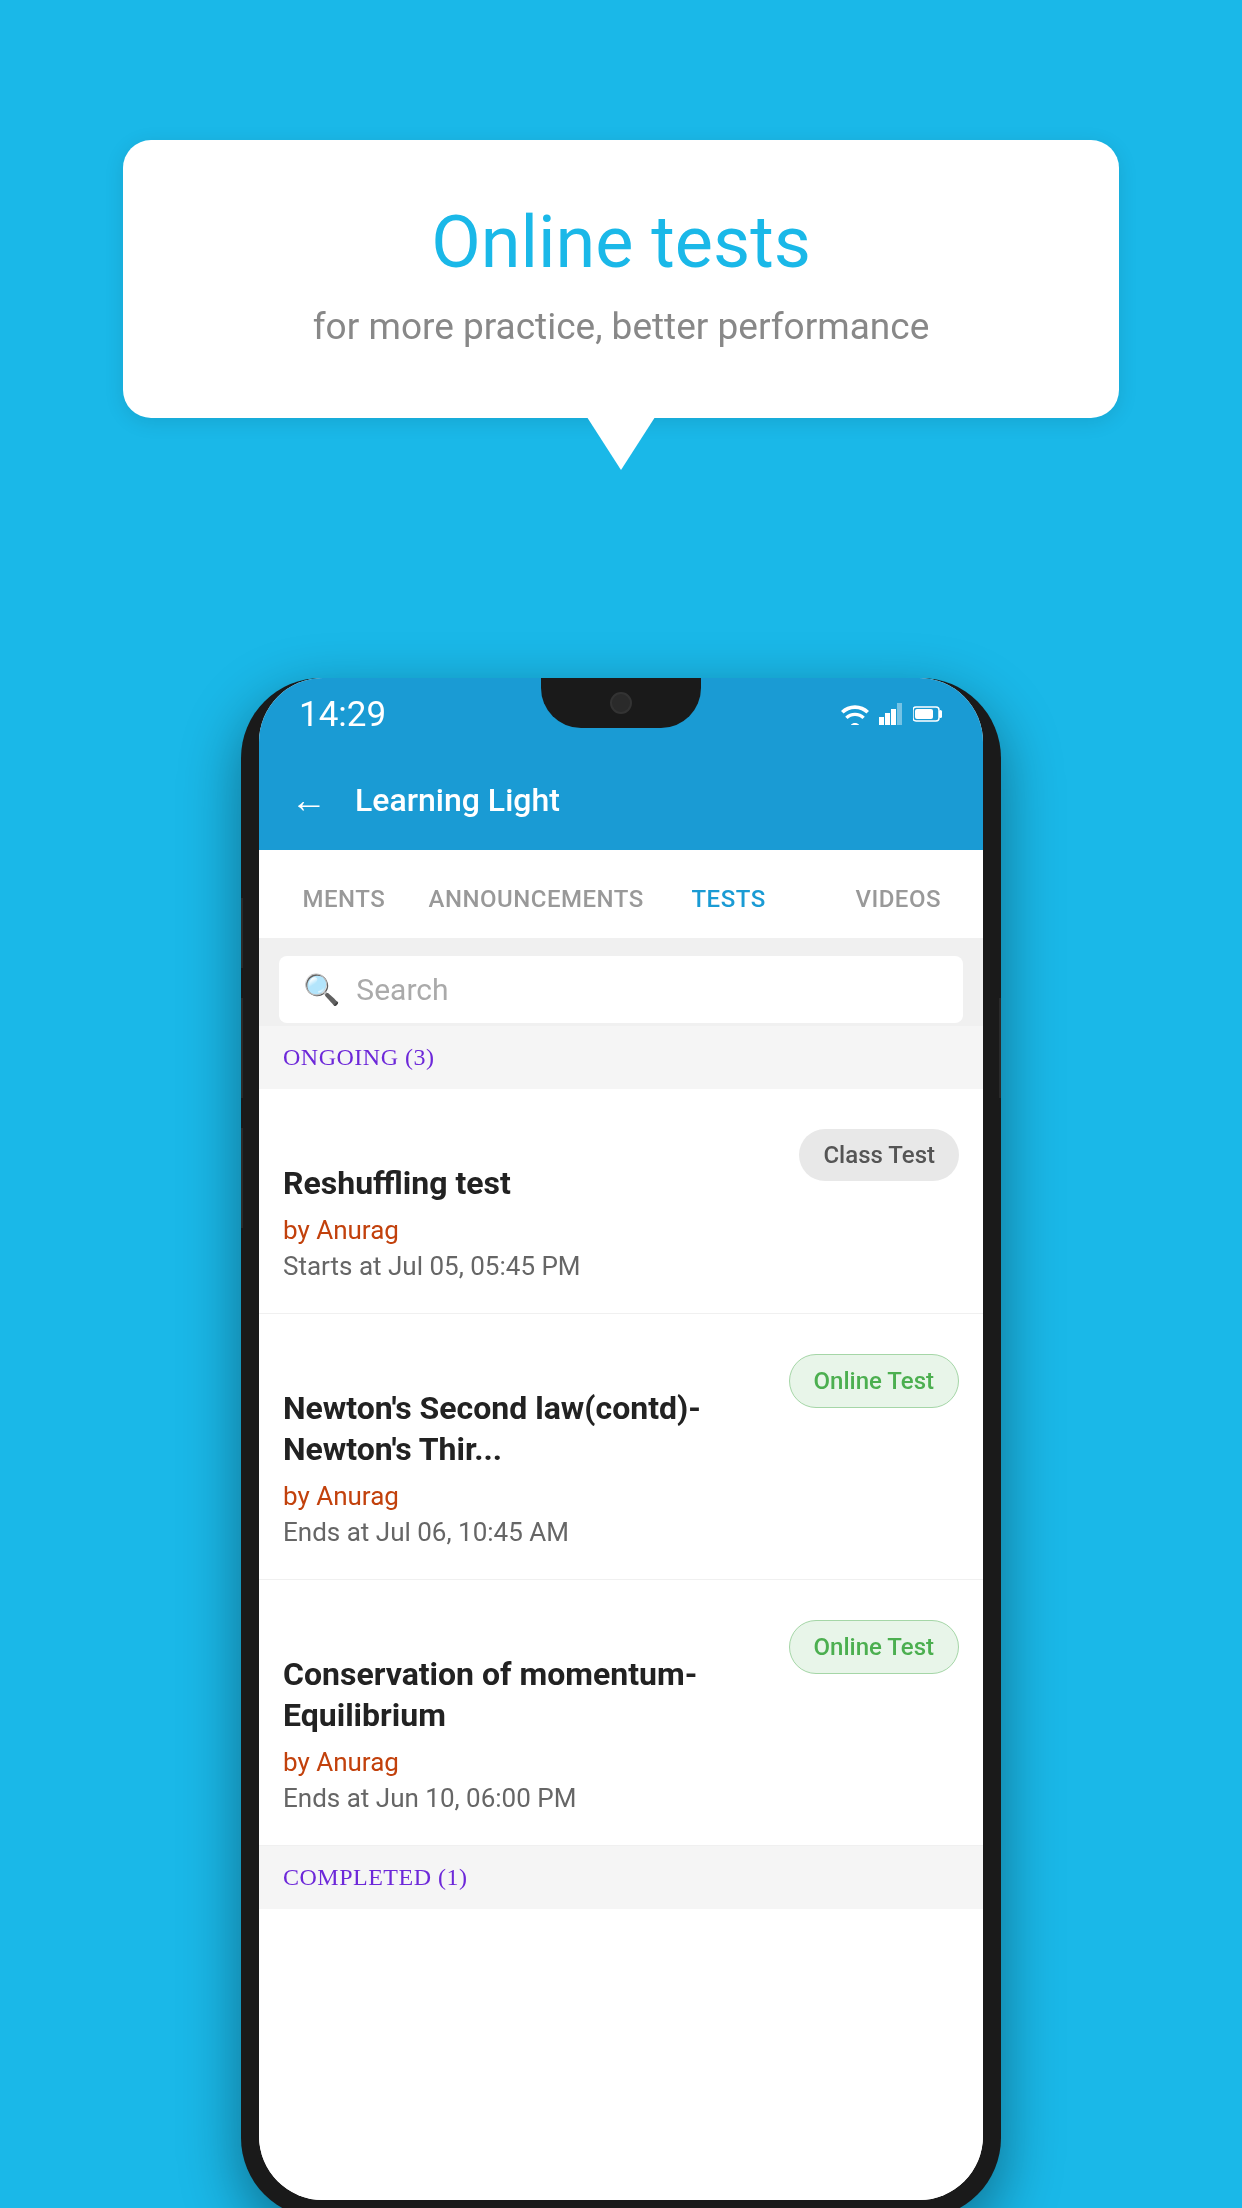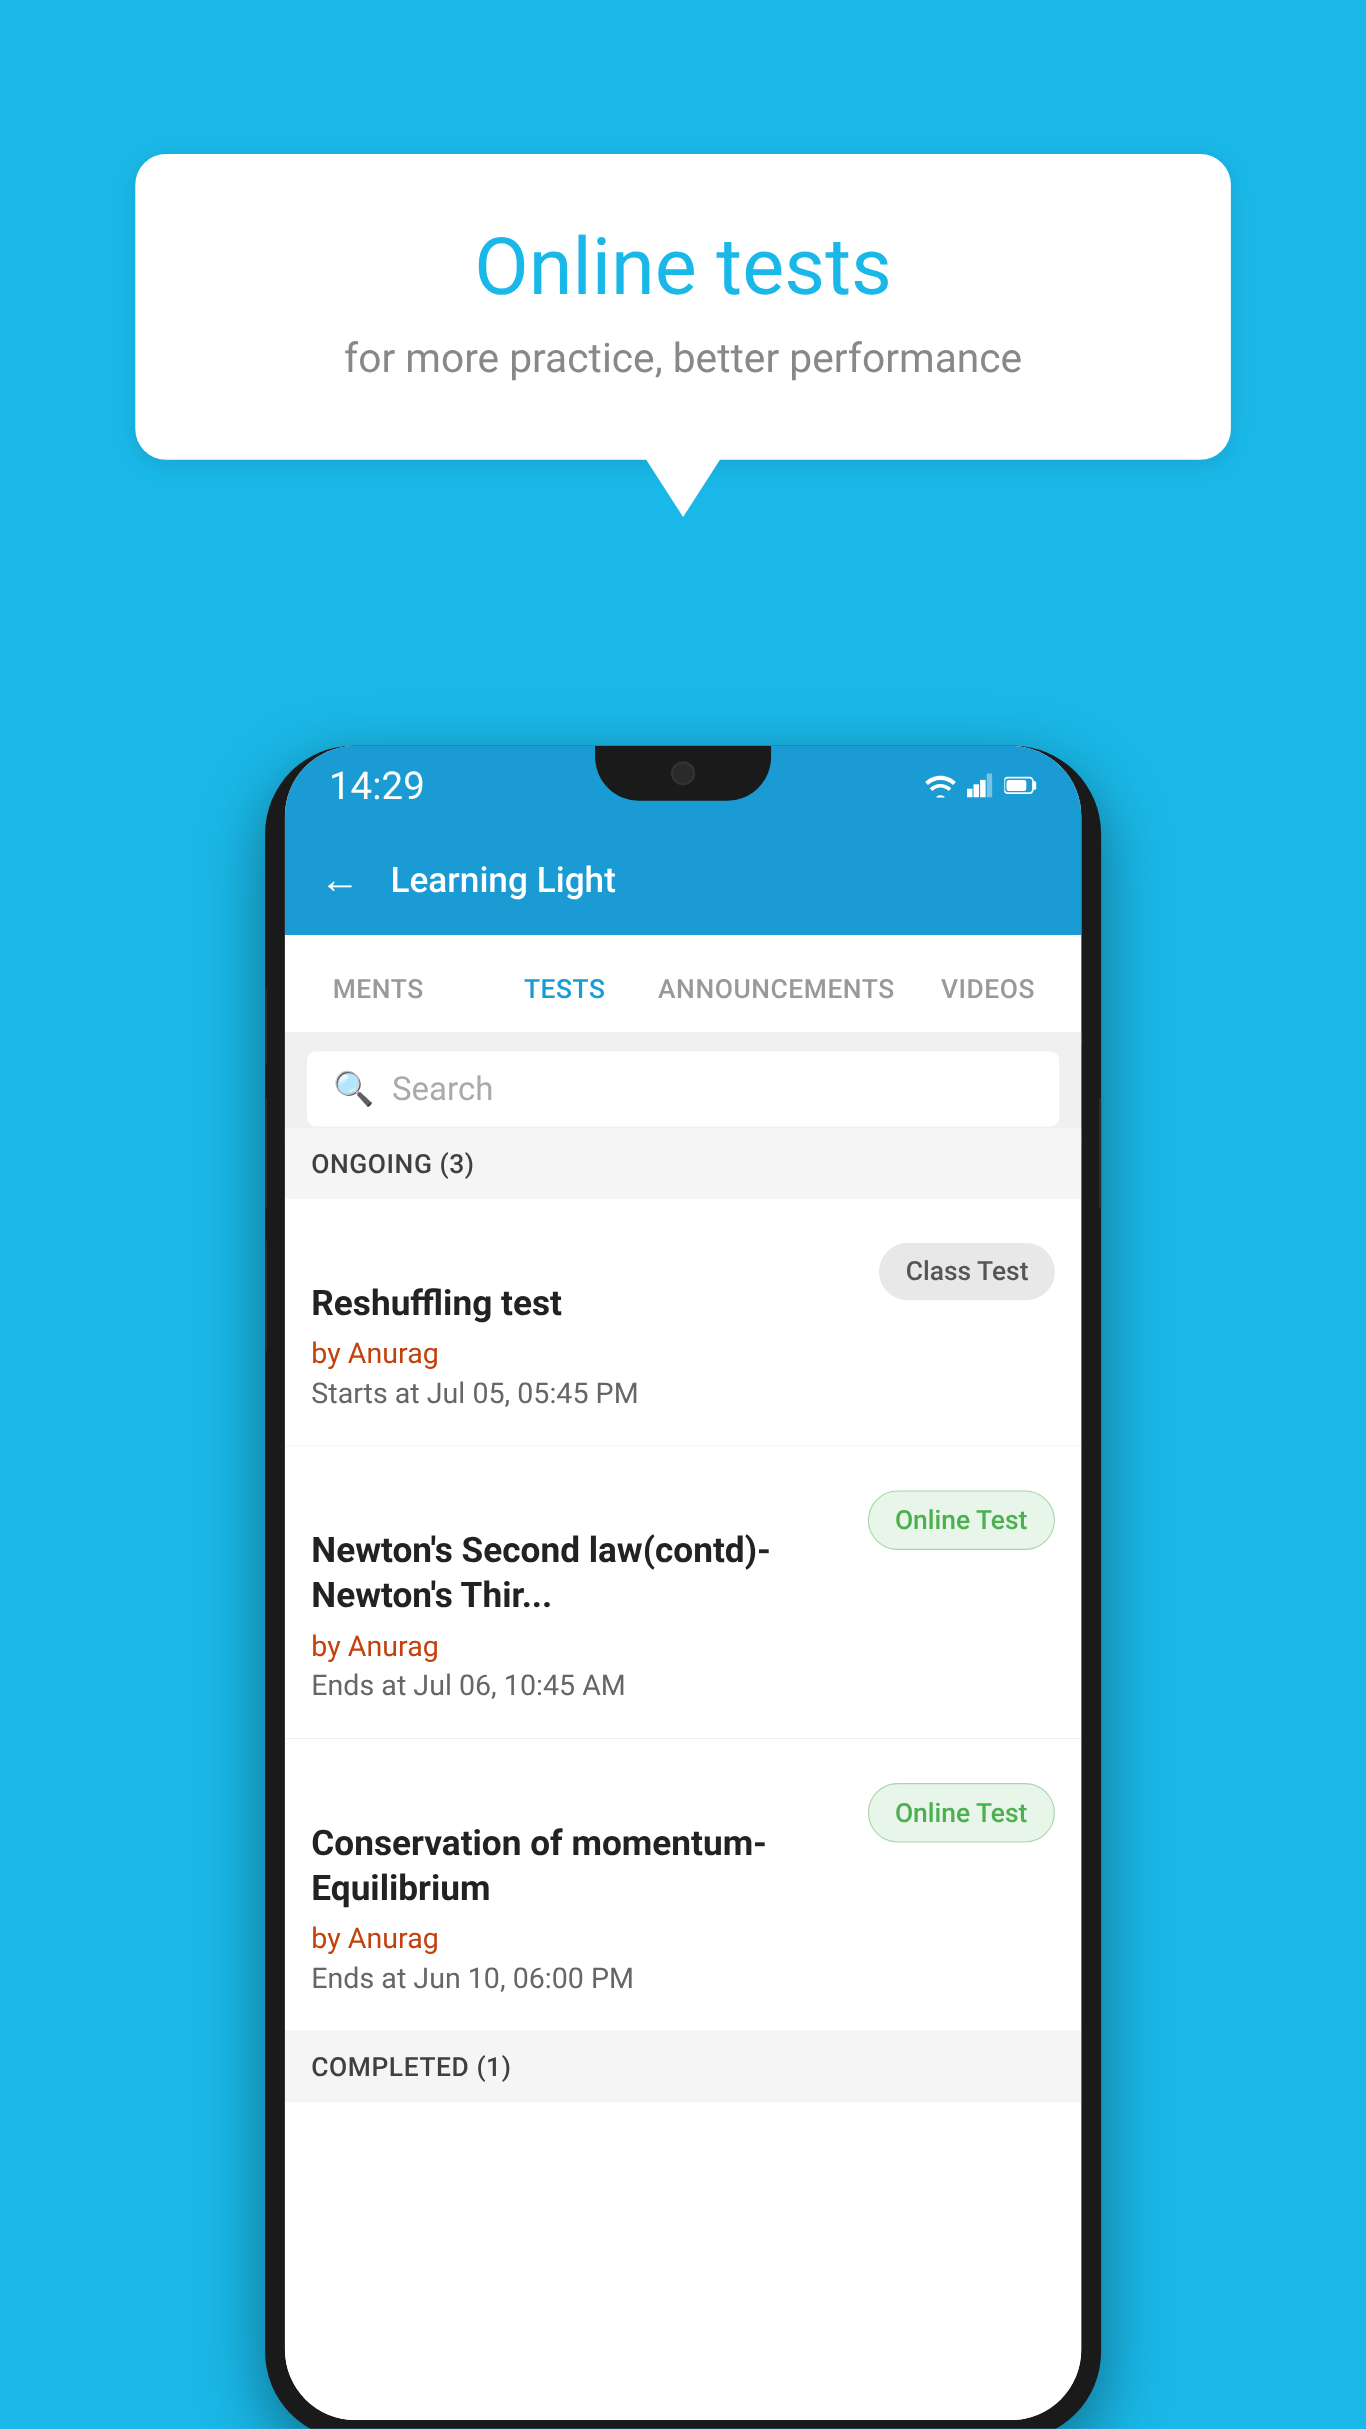--- a/index.html
+++ b/index.html
@@ -230,23 +230,24 @@
       bottom: 0;
       background: white;
       overflow: hidden;
     }
 
     
     .section-header {
       background: #f5f5f5;
       padding: 18px 24px;
       font-size: 24px;
-      color: #404040;
+      color: #6d28d9;
       font-weight: 500;
       letter-spacing: 0.5px;
+      font-family: Liberation Serif, serif;
     }
 
     
     .test-item {
       padding: 32px 24px;
       border-bottom: 1px solid #f0f0f0;
       display: flex;
       align-items: flex-start;
       justify-content: space-between;
       background: white;
@@ -397,25 +398,25 @@
 
     <div class="app-header">
       <span class="back-arrow">←</span>
       <span class="app-title">Learning Light</span>
     </div>
 
     <div class="tab-bar">
       <div class="tab-item">
         <span>MENTS</span>
       </div>
+      <div class="tab-item">
+        <span>ANNOUNCEMENTS</span>
+      </div>
       <div class="tab-item active">
         <span>TESTS</span>
-      </div>
-      <div class="tab-item">
-        <span>ANNOUNCEMENTS</span>
       </div>
       <div class="tab-item">
         <span>VIDEOS</span>
       </div>
     </div>
 
     <div class="search-bar">
       <div class="search-input-wrapper">
         <span class="search-icon">🔍</span>
         <span class="search-placeholder">Search</span>

